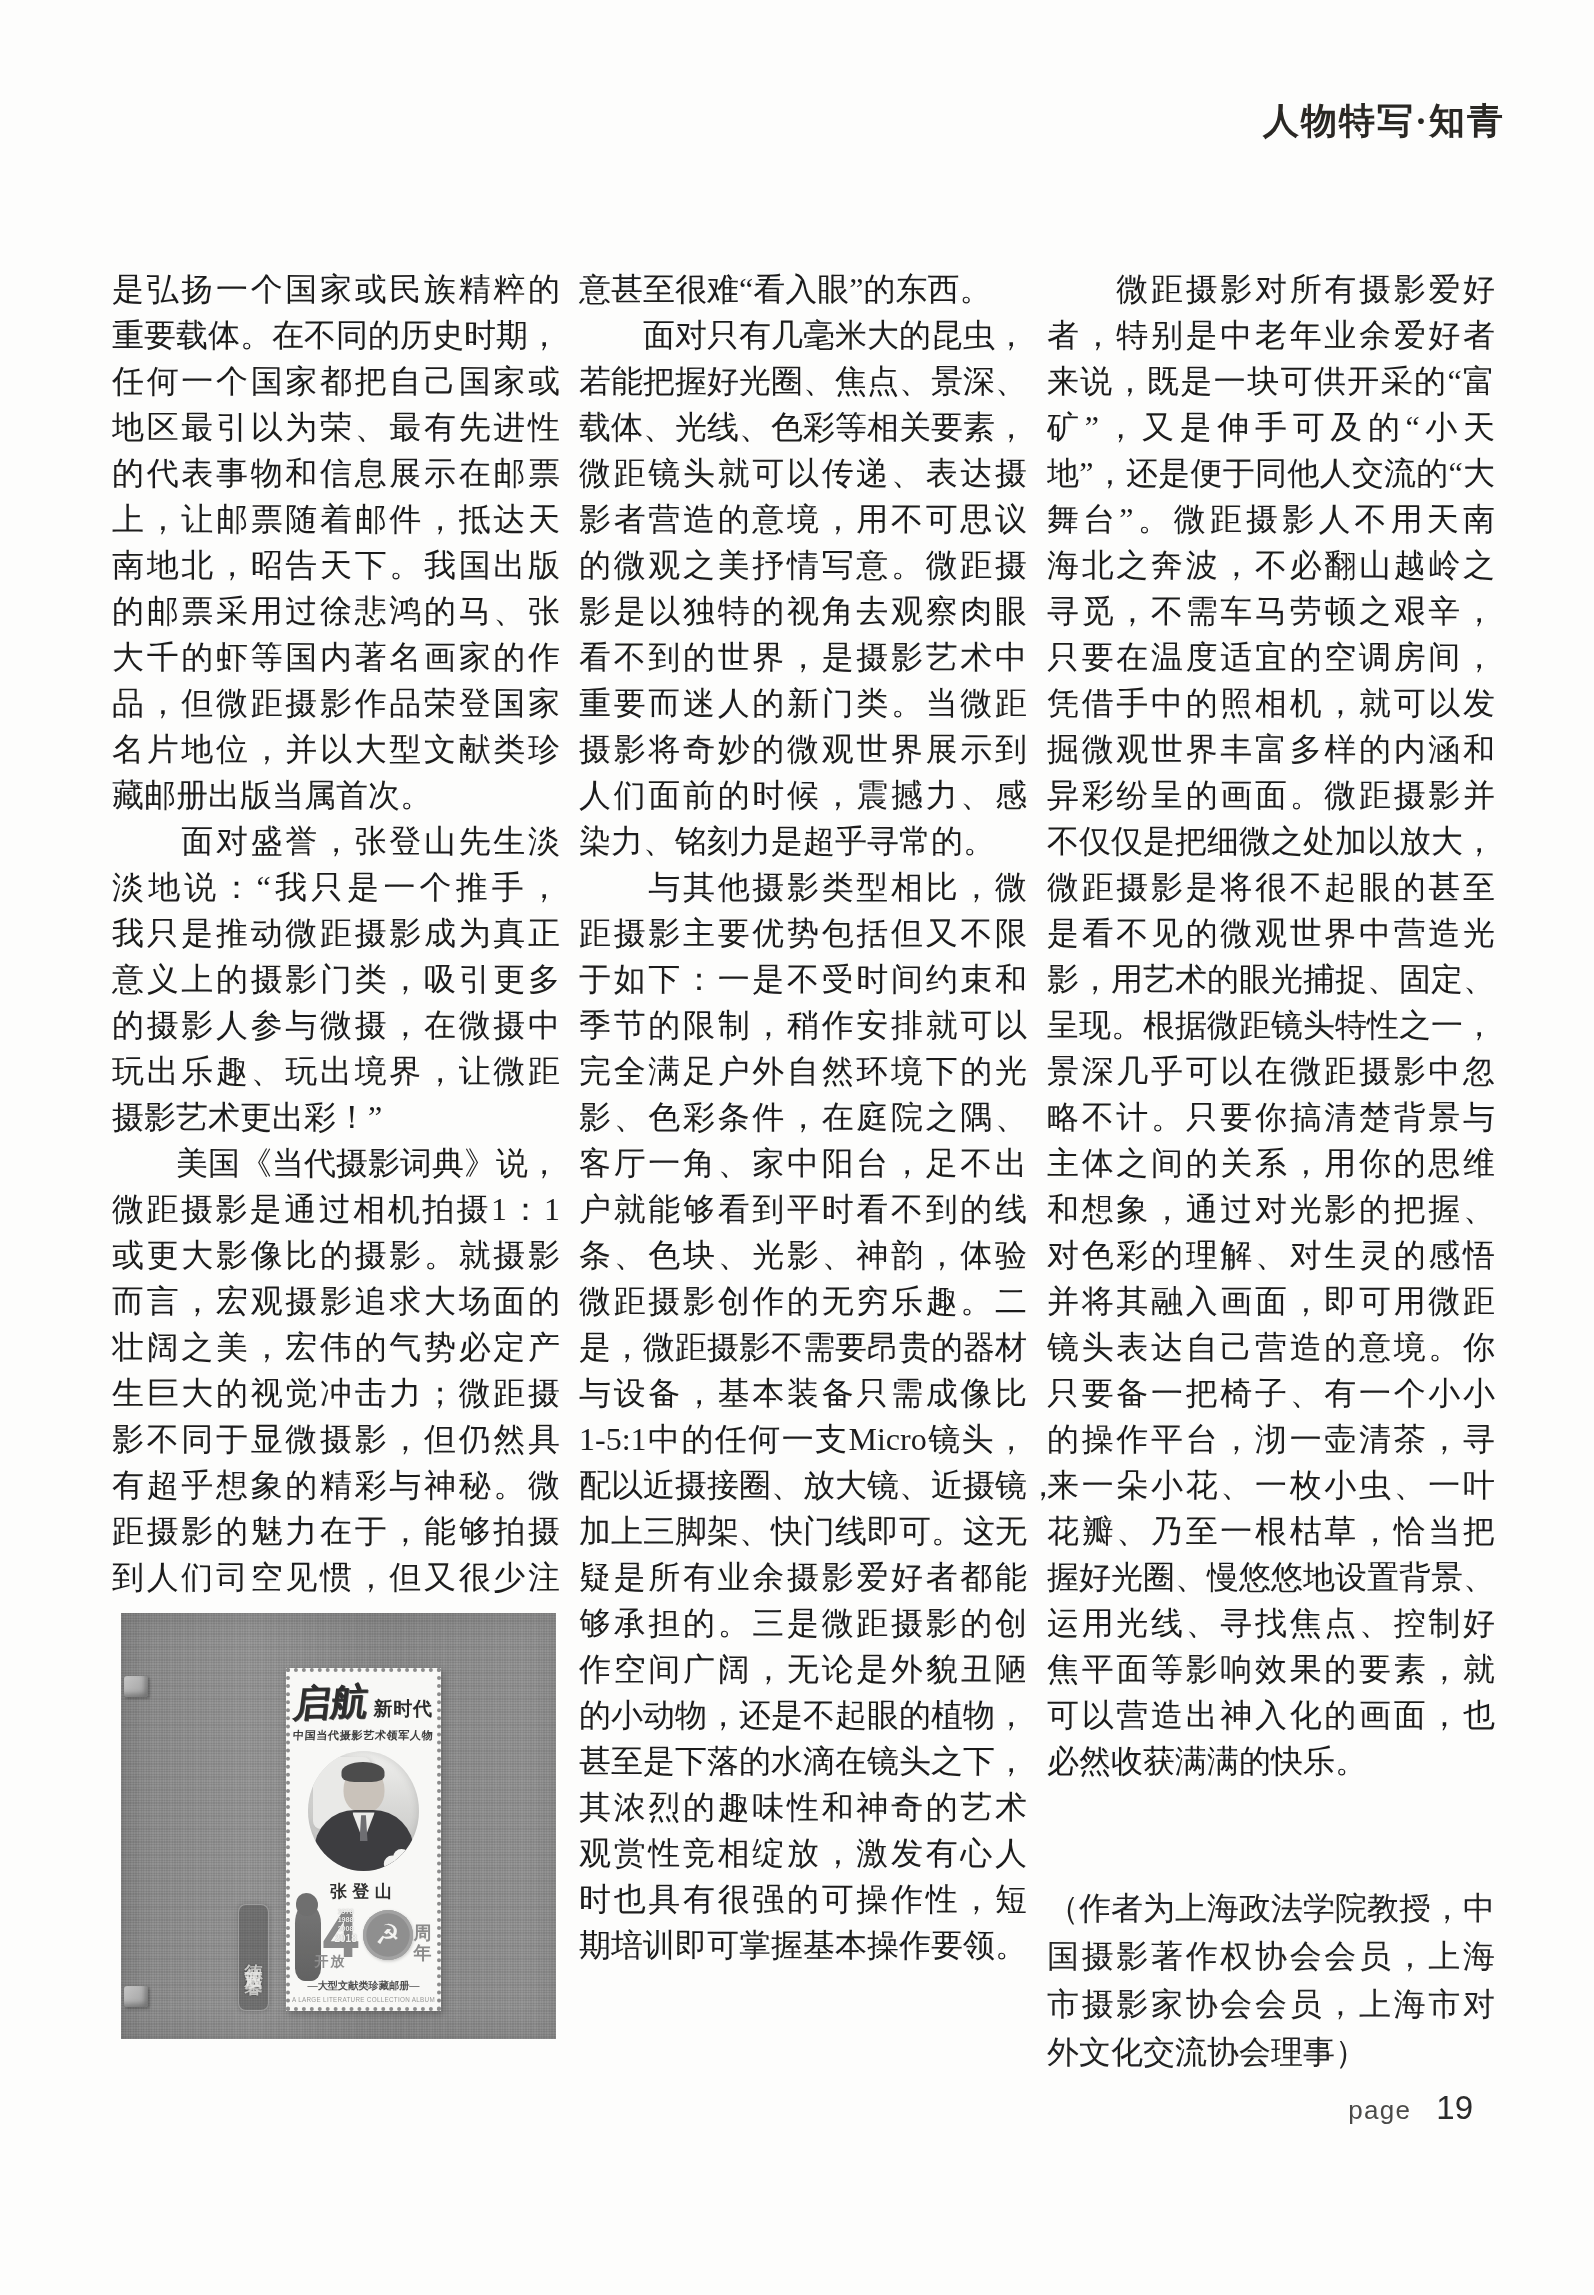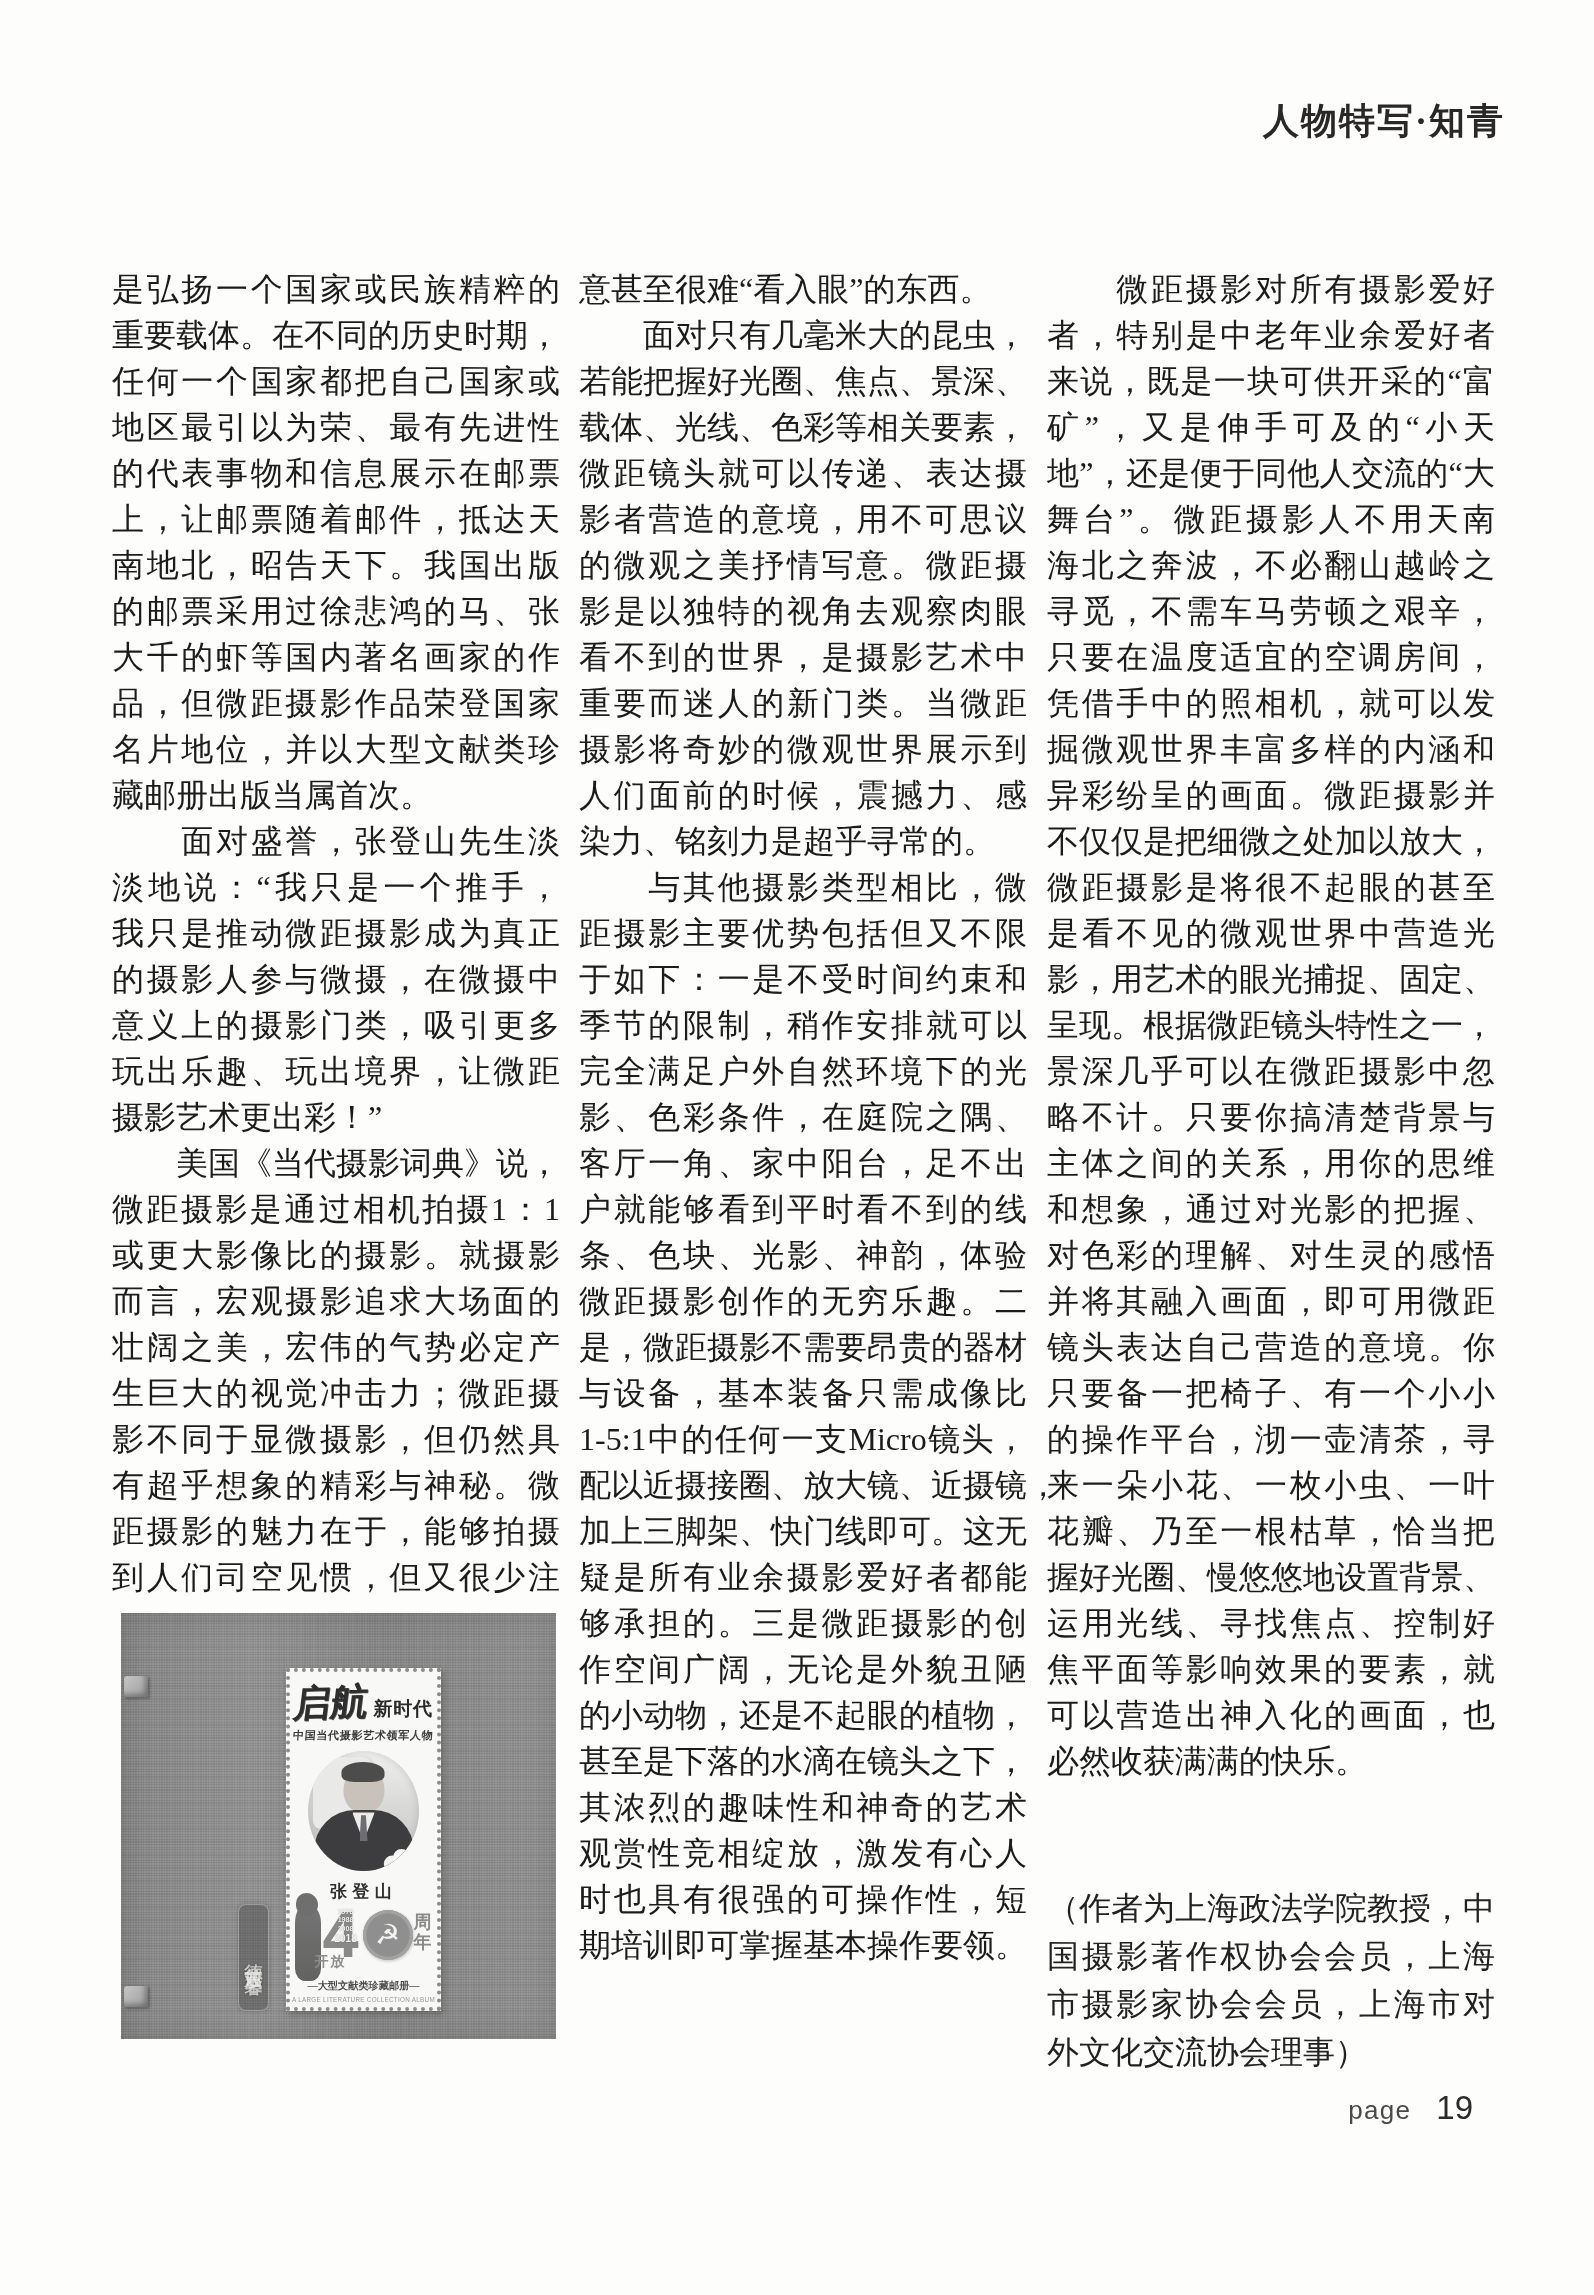--- a/index.html
+++ b/index.html
@@ -175,21 +175,21 @@
     position:absolute;left:68px;top:4px;width:50px;height:50px;border-radius:50%;
     background:#8f8f8f;
     box-shadow:inset 0 0 0 3.3px #a2a2a2, 0.7px 1.3px 3.3px rgba(0,0,0,.2);
     display:flex;align-items:center;justify-content:center;
   }
   .zero-emblem span{
     font-family:"DejaVu Sans", sans-serif;
     font-size:28px;color:#f3f3f1;line-height:28px;
   }
   .zhounian{
-    position:absolute;right:0;top:6px;width:20px;
+    position:absolute;right:0;top:17px;width:20px;
     font-size:18px;font-weight:bold;color:#8a8a8a;line-height:20.4px;
     word-break:break-all;text-align:center;
   }
   .kaifang{
     position:absolute;left:20px;bottom:0px;
     font-size:14px;font-weight:bold;color:#8c8c8c;letter-spacing:2px;
   }
   .album-line{margin-top:8px;font-size:10.2px;font-weight:bold;color:#4d4d4d;white-space:nowrap;}
   .english-line{margin-top:2.6px;font-size:6.3px;color:#979795;letter-spacing:0.3px;white-space:nowrap;
     font-family:"Liberation Sans", sans-serif;}
@@ -210,22 +210,22 @@
       <div class="line">上，让邮票随着邮件，抵达天</div>
       <div class="line">南地北，昭告天下。我国出版</div>
       <div class="line">的邮票采用过徐悲鸿的马、张</div>
       <div class="line">大千的虾等国内著名画家的作</div>
       <div class="line">品，但微距摄影作品荣登国家</div>
       <div class="line">名片地位，并以大型文献类珍</div>
       <div class="line end">藏邮册出版当属首次。</div>
       <div class="line">　　面对盛誉，张登山先生淡</div>
       <div class="line">淡地说：“我只是一个推手，</div>
       <div class="line">我只是推动微距摄影成为真正</div>
+      <div class="line">意义上的摄影门类，吸引更多</div>
       <div class="line">的摄影人参与微摄，在微摄中</div>
-      <div class="line">意义上的摄影门类，吸引更多</div>
       <div class="line">玩出乐趣、玩出境界，让微距</div>
       <div class="line end">摄影艺术更出彩！”</div>
       <div class="line">　　美国《当代摄影词典》说，</div>
       <div class="line">微距摄影是通过相机拍摄1：1</div>
       <div class="line">或更大影像比的摄影。就摄影</div>
       <div class="line">而言，宏观摄影追求大场面的</div>
       <div class="line">壮阔之美，宏伟的气势必定产</div>
       <div class="line">生巨大的视觉冲击力；微距摄</div>
       <div class="line">影不同于显微摄影，但仍然具</div>
       <div class="line">有超乎想象的精彩与神秘。微</div>

